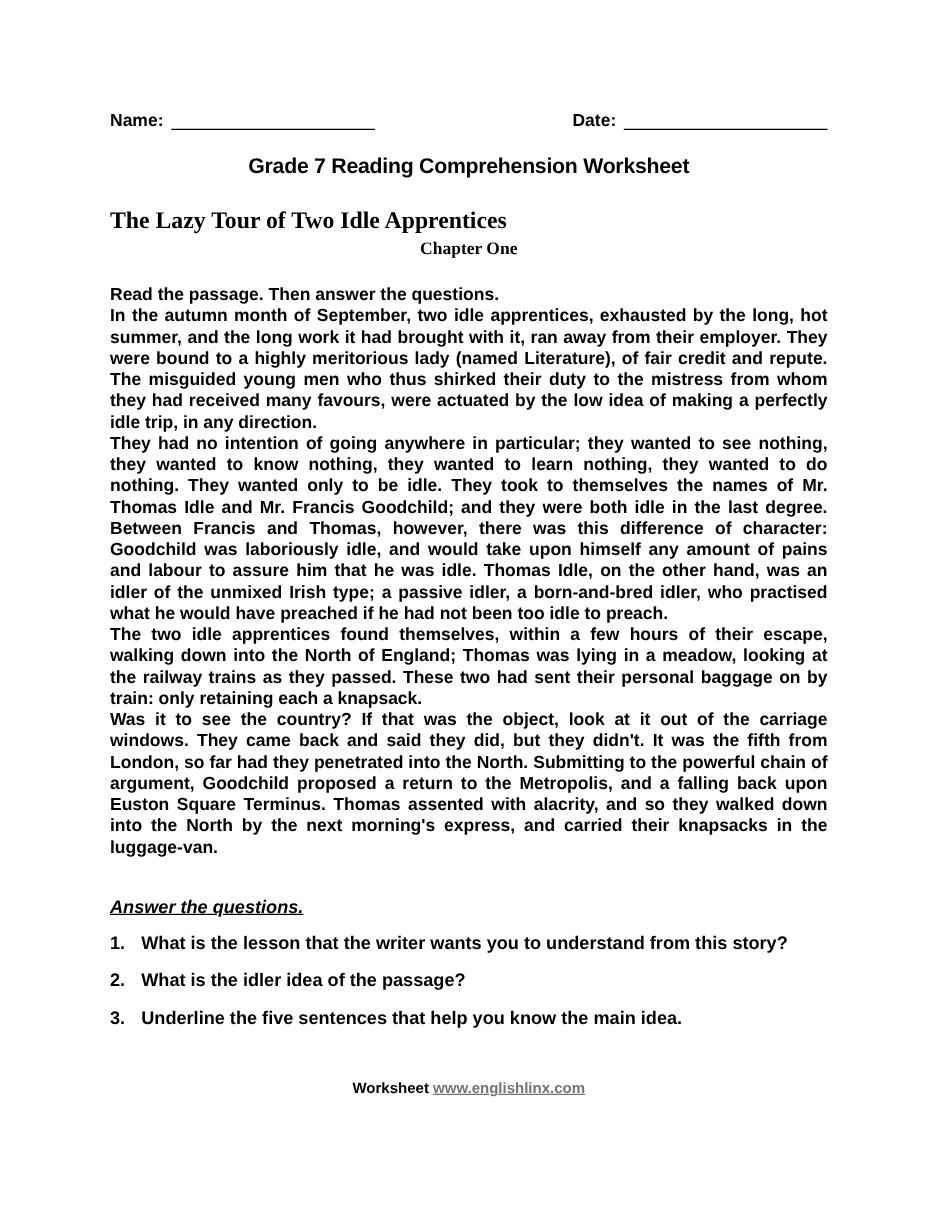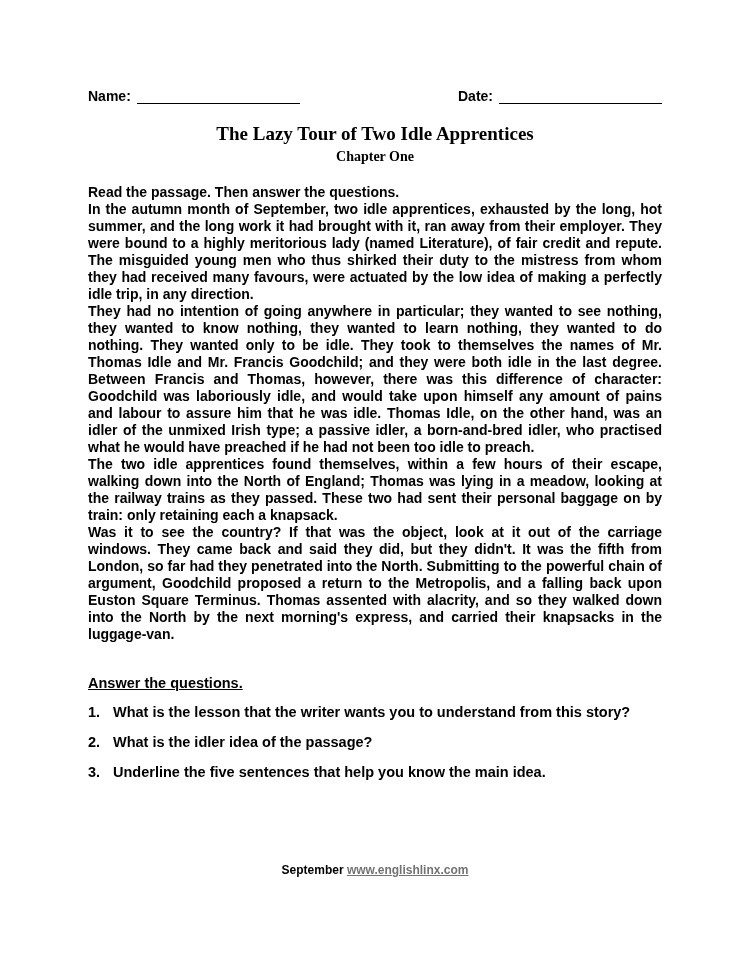--- a/index.html
+++ b/index.html
@@ -48,21 +48,21 @@
     height: 14px;
   }
   
   .worksheet-title {
     text-align: center;
     font-size: 17px;
     letter-spacing: -0.2px;
     margin: 0 0 23px 0;
   }
   .passage-title {
-    text-align: center;
+    text-align: left;
     font-family: "Liberation Serif", serif;
     font-size: 19px;
     margin: 0 0 3px 0;
   }
   .passage-subtitle {
     text-align: center;
     font-family: "Liberation Serif", serif;
     font-size: 14px;
     line-height: 17px;
     margin: 0;
@@ -78,20 +78,21 @@
   }
   .passage p {
     margin: 0;
     text-align: justify;
   }
   
   .questions-heading {
     margin-top: 32px;
     font-size: 14.5px;
     text-decoration: underline;
+    font-style: italic;
   }
   .questions-list {
     margin-top: 13px;
   }
   .question-row {
     display: flex;
     font-size: 14.5px;
     line-height: 17px;
     margin-bottom: 13px;
   }
@@ -124,20 +125,21 @@
       <div class="nd-group">
         <span class="nd-label">Name:</span>
         <span class="blank-line"></span>
       </div>
       <div class="nd-group">
         <span class="nd-label">Date:</span>
         <span class="blank-line"></span>
       </div>
     </div>
 
+    <div class="worksheet-title">Grade 7 Reading Comprehension Worksheet</div>
 
     <div class="passage-title">The Lazy Tour of Two Idle Apprentices</div>
     <div class="passage-subtitle">Chapter One</div>
 
     <div class="passage">
       <p class="instruction">Read the passage. Then answer the questions.</p>
       <p>In the autumn month of September, two idle apprentices, exhausted by the long, hot summer, and the long work it had brought with it, ran away from their employer. They were bound to a highly meritorious lady (named Literature), of fair credit and repute. The misguided young men who thus shirked their duty to the mistress from whom they had received many favours, were actuated by the low idea of making a perfectly idle trip, in any direction.</p>
       <p>They had no intention of going anywhere in particular; they wanted to see nothing, they wanted to know nothing, they wanted to learn nothing, they wanted to do nothing. They wanted only to be idle. They took to themselves the names of Mr. Thomas Idle and Mr. Francis Goodchild; and they were both idle in the last degree. Between Francis and Thomas, however, there was this difference of character: Goodchild was laboriously idle, and would take upon himself any amount of pains and labour to assure him that he was idle. Thomas Idle, on the other hand, was an idler of the unmixed Irish type; a passive idler, a born-and-bred idler, who practised what he would have preached if he had not been too idle to preach.</p>
       <p>The two idle apprentices found themselves, within a few hours of their escape, walking down into the North of England; Thomas was lying in a meadow, looking at the railway trains as they passed. These two had sent their personal baggage on by train: only retaining each a knapsack.</p>
       <p>Was it to see the country? If that was the object, look at it out of the carriage windows. They came back and said they did, but they didn't. It was the fifth from London, so far had they penetrated into the North. Submitting to the powerful chain of argument, Goodchild proposed a return to the Metropolis, and a falling back upon Euston Square Terminus. Thomas assented with alacrity, and so they walked down into the North by the next morning's express, and carried their knapsacks in the luggage-van.</p>
@@ -156,15 +158,15 @@
       </div>
       <div class="question-row">
         <span class="question-number">3.</span>
         <span>Underline the five sentences that help you know the main idea.</span>
       </div>
     </div>
 
   </div>
 
   <div class="footer">
-    <span>September </span><span class="copyright-link">www.englishlinx.com</span>
+    <span>Worksheet </span><span class="copyright-link">www.englishlinx.com</span>
   </div>
 </div>
 
 </body></html>

